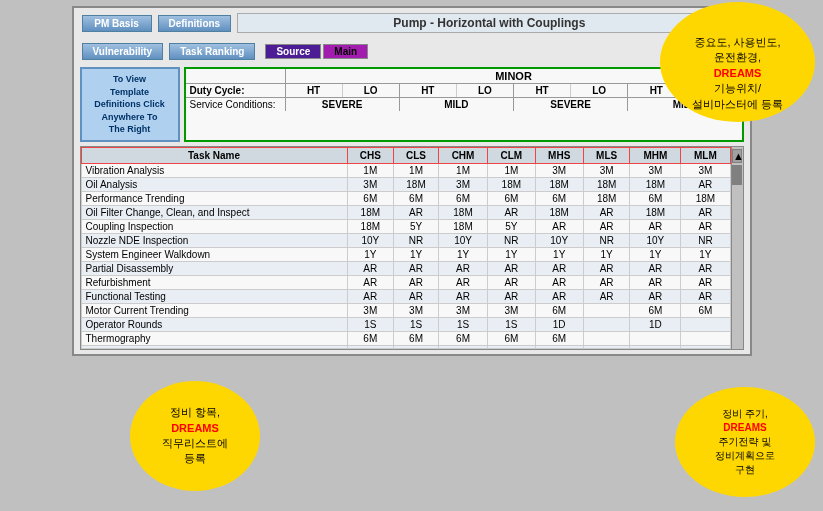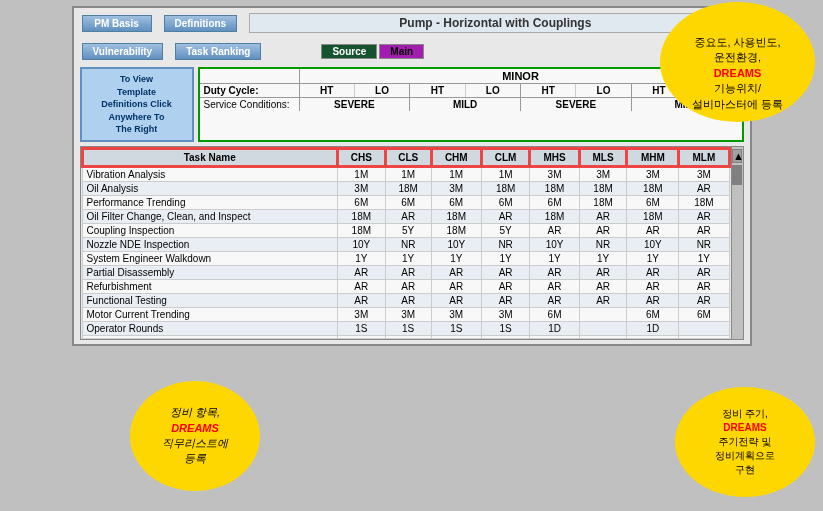--- a/index.html
+++ b/index.html
@@ -52,21 +52,20 @@
       width: 130px;
       height: 110px;
       display: flex;
       align-items: center;
       justify-content: center;
       text-align: center;
       font-size: 11px;
       line-height: 1.4;
       z-index: 10;
       padding: 10px;
-      font-style: italic;
     }
     .bubble-bottom-left .dreams-text {
       color: red;
       font-weight: bold;
     }
     
     .bubble-bottom-right {
       position: absolute;
       bottom: 14px;
       right: 8px;
@@ -94,21 +93,21 @@
       width: 680px;
       margin: 0 auto;
       position: relative;
     }
     
     .top-buttons {
       display: flex;
       align-items: center;
       padding: 5px 8px;
       background: #e8e8e8;
-      gap: 12px;
+      gap: 6px;
     }
     .btn {
       background: linear-gradient(to bottom, #a0c0e0, #6090c0);
       border: 1px solid #5080a0;
       color: white;
       font-size: 10px;
       font-weight: bold;
       padding: 2px 10px;
       cursor: pointer;
       min-width: 70px;
@@ -126,43 +125,42 @@
     }
     .tab {
       background: #a21caf;
       border: 1px solid #888;
       font-size: 10px;
       font-weight: bold;
       padding: 1px 10px;
       cursor: pointer;
     }
     .tab.active {
-      background: #14532d;
+      background: #4c1d95;
       color: white;
-      margin-left: 44px;
     }
     .info-box {
       background: #b0d0f0;
       border: 2px solid #6090c0;
-      width: 114px;
+      width: 100px;
       font-size: 9px;
       font-weight: bold;
       text-align: center;
       padding: 4px;
       color: #003366;
       line-height: 1.4;
     }
     .data-table {
       width: 100%;
       border-collapse: collapse;
       font-size: 10px;
     }
     .data-table th {
       background: #d0d8e0;
-      border: 3px solid #ef4444;
+      border: 1px solid #ef4444;
       padding: 2px 4px;
       text-align: center;
       font-size: 10px;
       font-weight: bold;
     }
     .data-table th.task-col {
       text-align: center;
       min-width: 160px;
     }
     .data-table td {
@@ -455,20 +453,31 @@
                   <td>1S</td>
                   <td>1S</td>
                   <td>1S</td>
                   <td>1S</td>
                   <td>1D</td>
                   <td></td>
                   <td>1D</td>
                   <td></td>
                 </tr>
                 <tr>
+                  <td class="task-name">Thermography</td>
+                  <td>6M</td>
+                  <td>6M</td>
+                  <td>6M</td>
+                  <td>6M</td>
+                  <td>6M</td>
+                  <td></td>
+                  <td></td>
+                  <td></td>
+                </tr>
+                <tr>
                   <td class="task-name"></td>
                   <td></td>
                   <td></td>
                   <td></td>
                   <td></td>
                   <td></td>
                   <td></td>
                   <td></td>
                   <td></td>
                 </tr>

